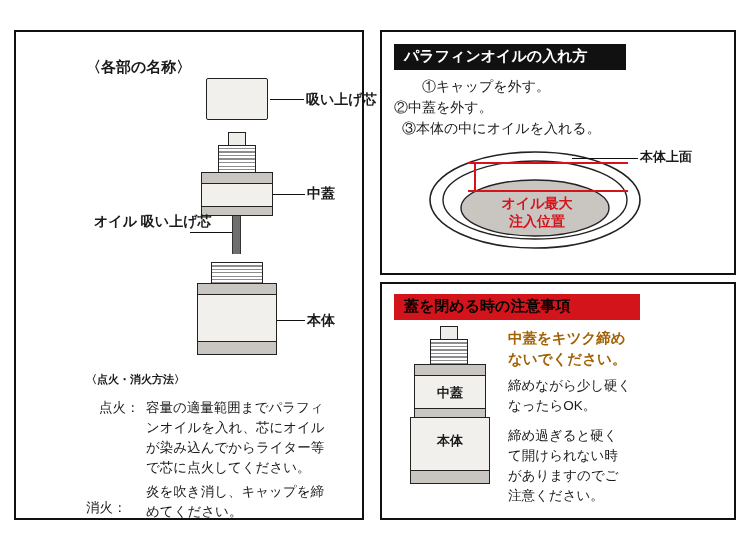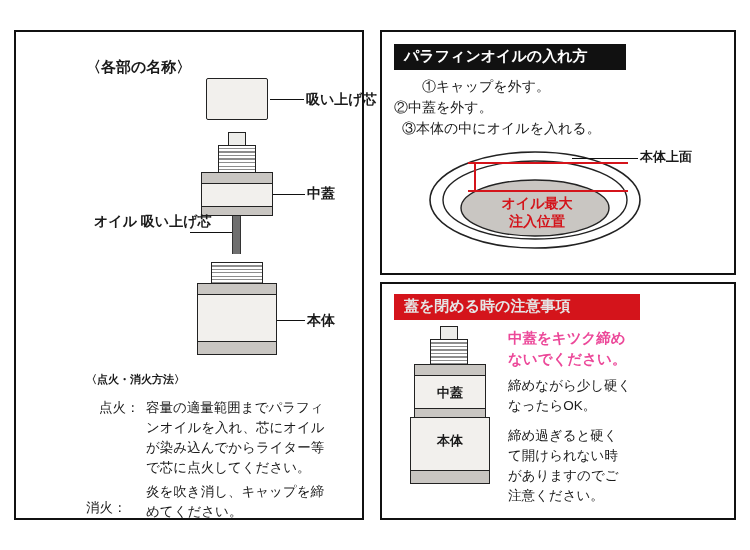--- a/index.html
+++ b/index.html
@@ -108,30 +108,30 @@
     white-space: nowrap;
   }
   .steps {
     position: absolute;
     font-size: 14px;
     line-height: 21px;
   }
   .redbar {
     position: absolute;
     background: #d4141b;
-    color: #e5e5e5;
+    color: #000000;
     font-weight: bold;
     font-size: 15px;
     padding: 3px 22px 4px 10px;
     box-sizing: border-box;
     white-space: nowrap;
   }
   .red-text {
     position: absolute;
-    color: #ec4899;
+    color: #a16207;
     font-weight: bold;
     font-size: 14.5px;
     line-height: 21px;
     white-space: pre-line;
   }
   .note-text {
     position: absolute;
     font-size: 13.5px;
     line-height: 20px;
     white-space: pre-line;

